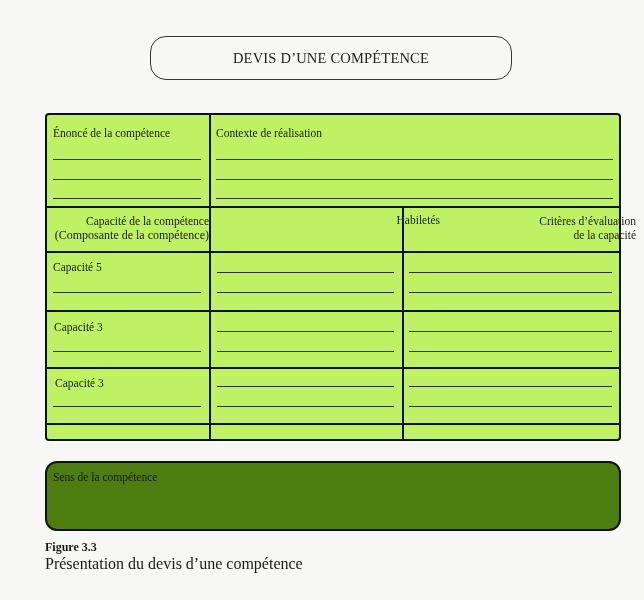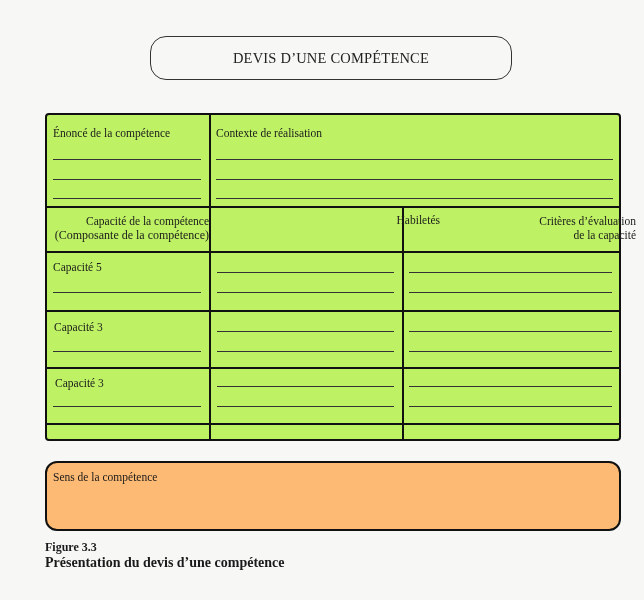--- a/index.html
+++ b/index.html
@@ -20,24 +20,24 @@
     left:45px; top:113px; width:576px; height:328px;
     border:2.5px solid #111; border-radius:4px; background:#bef264;
   }
   .hline { position:absolute; height:0; border-top:2px solid #111; }
   .vline { position:absolute; width:0; border-left:2px solid #111; }
   .rule { position:absolute; height:0; border-top:1.2px solid #333; }
   .label { position:absolute; font-size:11.5px; color:#1a1a1a; white-space:nowrap; }
   .center { text-align:right; }
   .sens-box {
     left:45px; top:461px; width:576px; height:70px;
-    border:2.5px solid #111; border-radius:12px; background:#fdba74;
+    border:2.5px solid #111; border-radius:12px; background:#4d7c0f;
   }
   .caption-num { left:45px; top:540px; font-size:12px; font-weight:bold; }
-  .caption-text { left:45px; top:555px; font-size:14px;font-weight:bold; }
+  .caption-text { left:45px; top:555px; font-size:16px; }
 </style>
 </head>
 <body>
 
 <div class="abs title-pill">
   <span>DEVIS D’UNE COMPÉTENCE</span>
 </div>
 
 <div class="abs table-frame">
 

